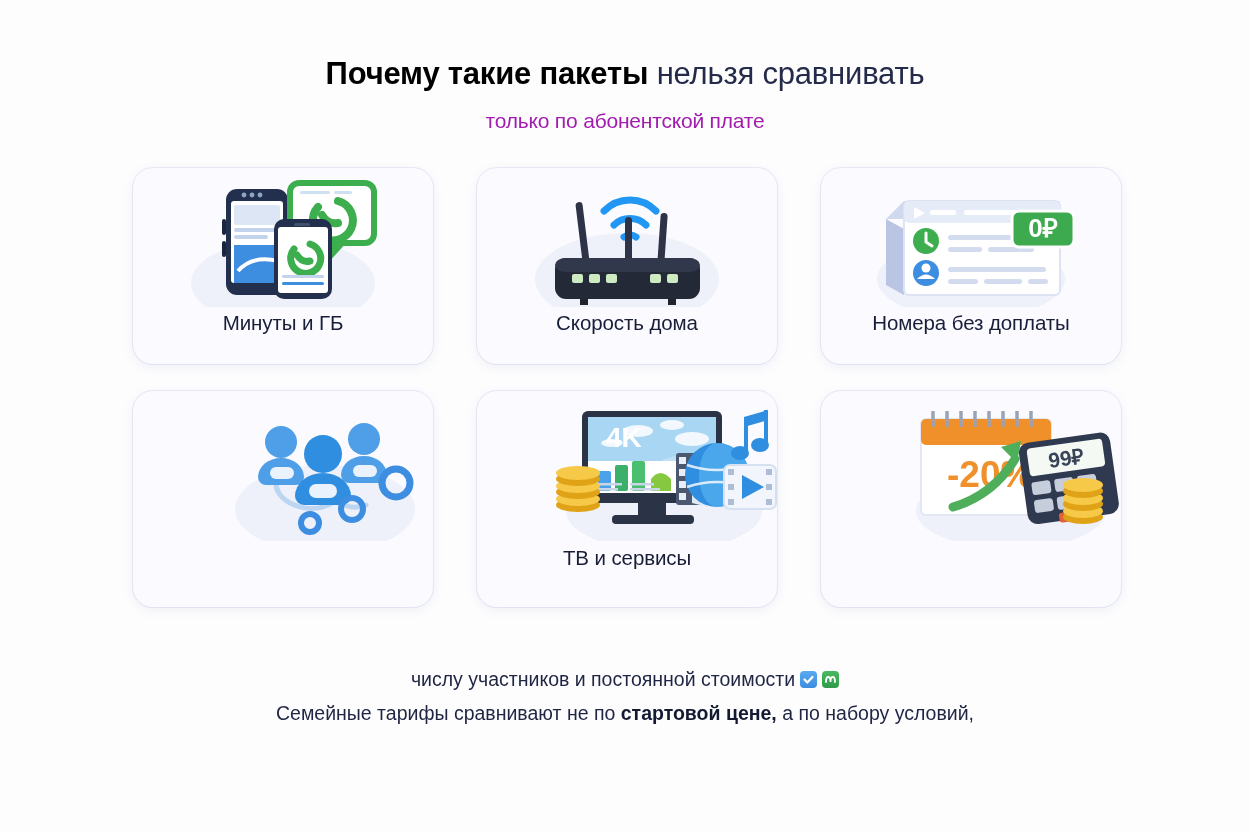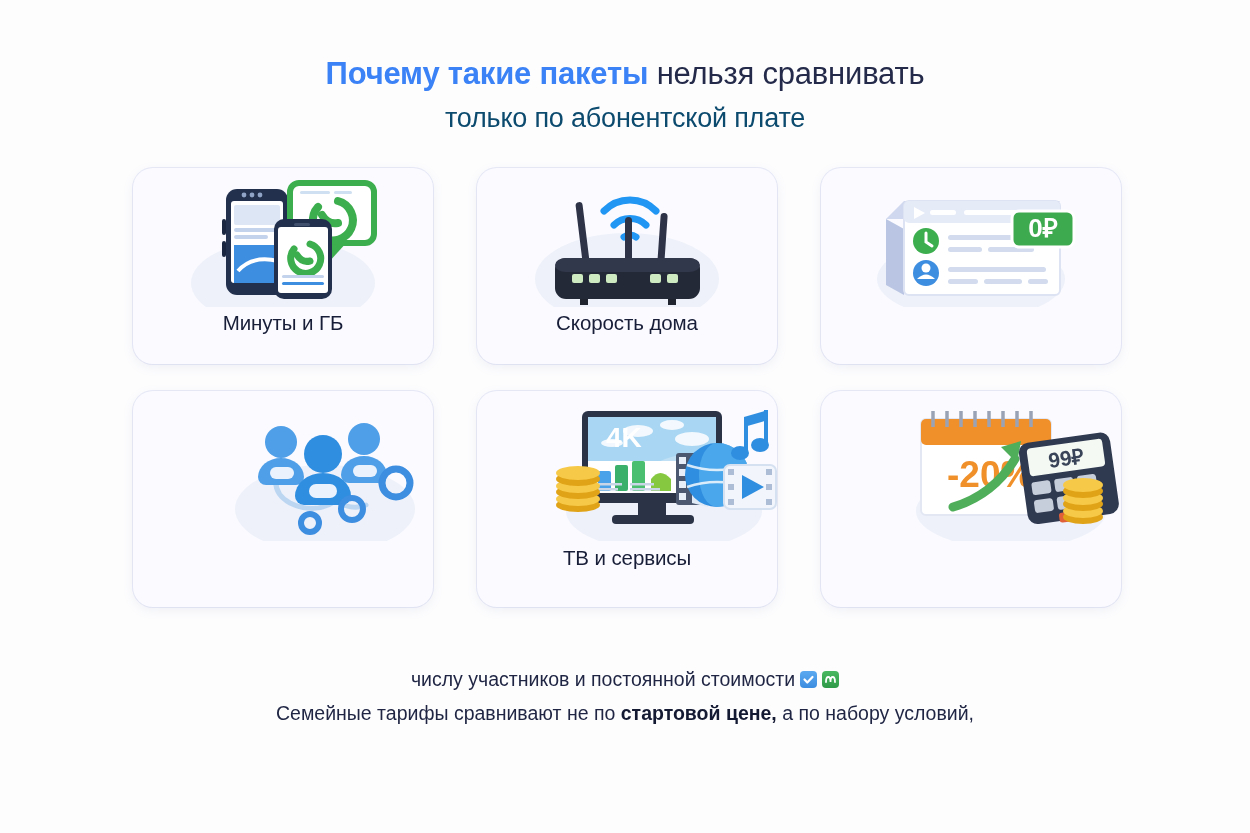--- a/index.html
+++ b/index.html
@@ -12,23 +12,23 @@
   .page { position: relative; width: 1250px; height: 833px; }
 
   
   .heading {
     text-align: center;
     padding-top: 54px;
     line-height: 1.30;
     letter-spacing: -0.2px;
   }
   .heading-line { font-size: 31px; color: #1b2040; white-space: nowrap; }
-  .heading-strong { font-weight: 700; color: #3b82f6; }
+  .heading-strong { font-weight: 700; color: #000000; }
   .heading-normal { font-weight: 400; color: #242a49; }
-  .heading-line-2 { font-weight: 400; color: #0c4a6e; font-size: 27px; margin-top: 7px; }
+  .heading-line-2 { font-weight: 400; color: #a21caf; font-size: 21px; margin-top: 13px; }
 
   
   .grid {
     position: absolute;
     left: 133px; top: 168px;
     width: 988px;
     display: grid;
     grid-template-columns: repeat(3, 300px);
     grid-template-rows: 196px 216px;
     column-gap: 44px;
@@ -187,20 +187,21 @@
           <rect x="84" y="92" width="98" height="5" rx="2.5" fill="#d2dcee"></rect>
           <rect x="84" y="104" width="30" height="5" rx="2.5" fill="#d2dcee"></rect>
           <rect x="120" y="104" width="38" height="5" rx="2.5" fill="#d2dcee"></rect>
           <rect x="164" y="104" width="20" height="5" rx="2.5" fill="#d2dcee"></rect>
           <g>
             <rect x="148" y="36" width="62" height="36" rx="7" fill="#3eaa4f" stroke="#ffffff" stroke-width="3"></rect>
             <text x="179" y="62" font-family="Liberation Sans, sans-serif" font-size="26" font-weight="700" fill="#ffffff" text-anchor="middle">0₽</text>
           </g>
         </svg>
       </div>
+      <div class="card-label">Номера без доплаты</div>
     </div>
 
     <div class="card card-row2">
       <div class="icon-wrap">
         <svg width="215" height="142" viewBox="0 0 215 142">
           <ellipse cx="107" cy="110" rx="90" ry="44" fill="#eef1fa"></ellipse>
           <g stroke="#bcd6f2" stroke-width="5" fill="none" stroke-linecap="round">
             <path d="M62 66 q-12 26 10 38 q24 12 46 -2"></path>
             <path d="M138 62 q22 10 28 30"></path>
             <path d="M118 102 q16 10 30 4"></path>

